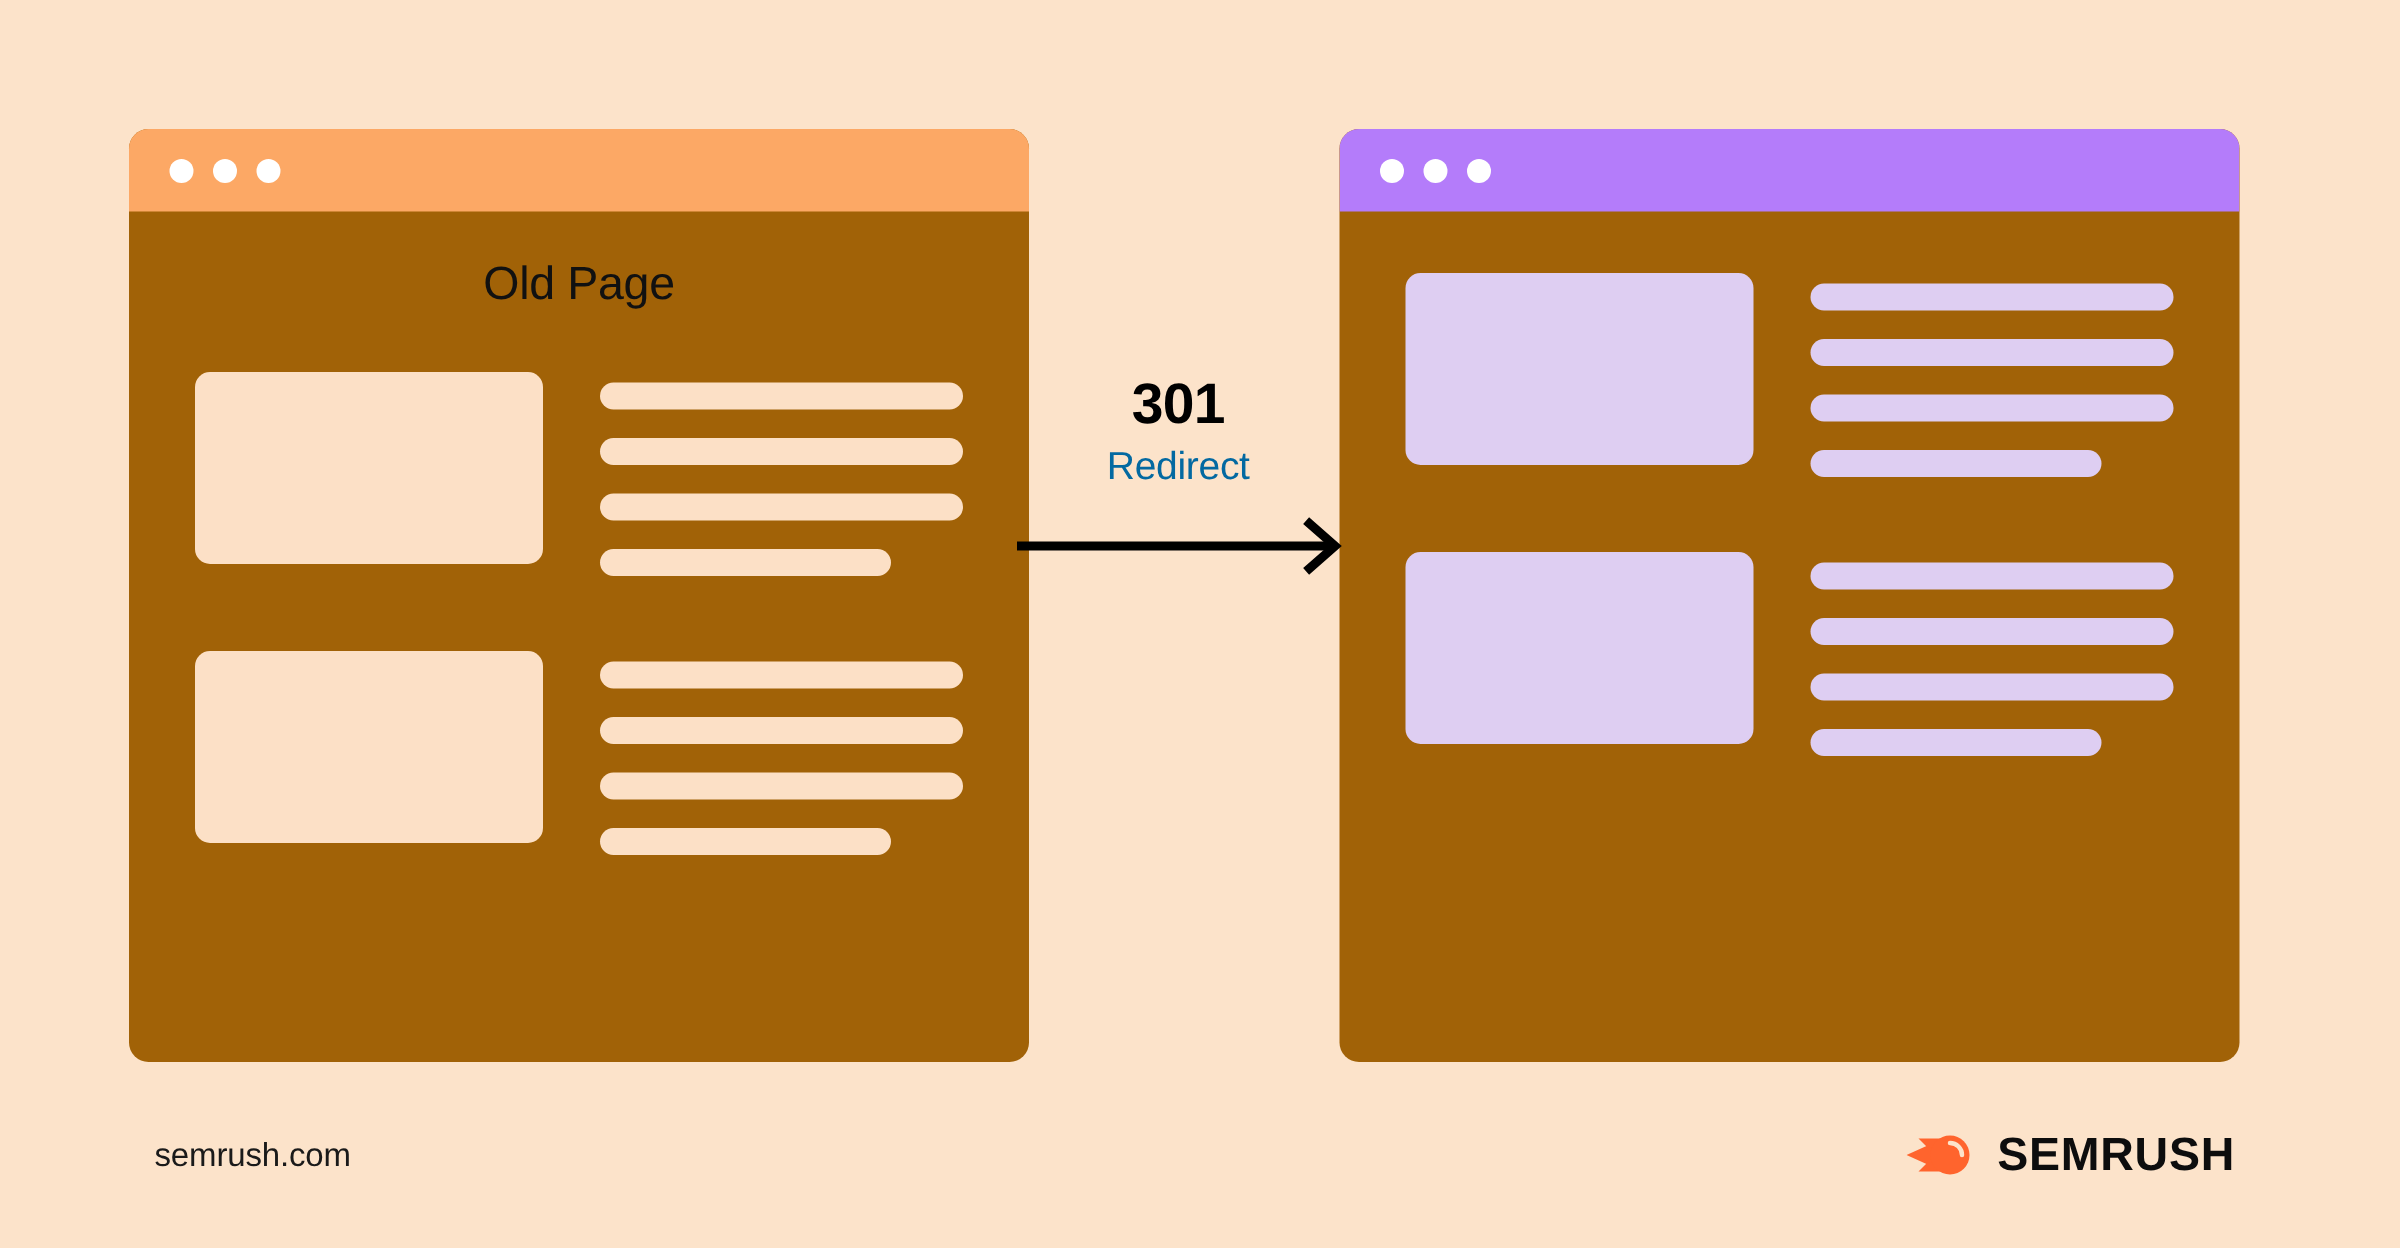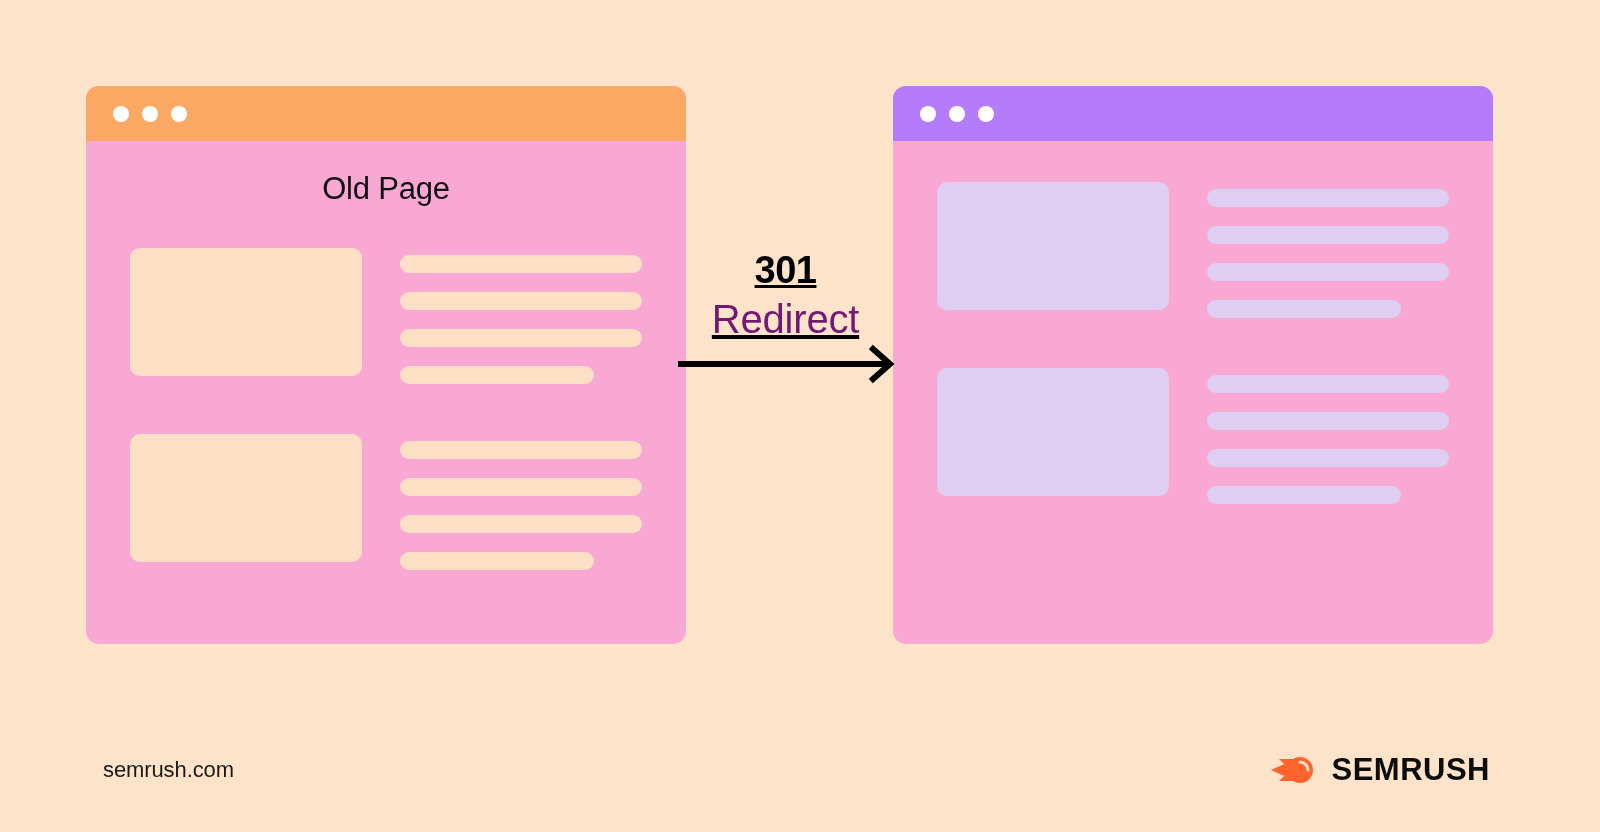--- a/index.html
+++ b/index.html
@@ -21,22 +21,22 @@
     inset: 0;
     width: 1600px;
     height: 832px;
   }
 
   
   .browser {
     position: absolute;
     top: 86px;
     width: 600px;
-    height: 558px;
-    background: #f9a8d4;
+    height: 622px;
+    background: #a16207;
     border-radius: 13px;
     overflow: hidden;
   }
   .browser.left  { left: 86px; }
   .browser.right { left: 893px; }
 
   .titlebar {
     height: 55px;
     width: 100%;
     display: flex;
@@ -105,33 +105,32 @@
   .pal-purple .thumb,
   .pal-purple .line { background: #DECEF2; }
 
   
   .redirect {
     position: absolute;
     left: 678px;
     top: 250px;
     width: 215px;
     text-align: center;
-    text-decoration: underline;
   }
   .redirect-code {
     font-size: 38px;
     font-weight: 700;
     color: #000000;
     line-height: 1.1;
     letter-spacing: -0.5px;
   }
   .redirect-label {
-    font-size: 40px;
+    font-size: 26px;
     font-weight: 400;
-    color: #701a75;
+    color: #0369a1;
     line-height: 1.25;
     letter-spacing: -0.2px;
     margin-top: 2px;
   }
 
   .arrow-svg {
     position: absolute;
     left: 674px;
     top: 344px;
     width: 226px;

